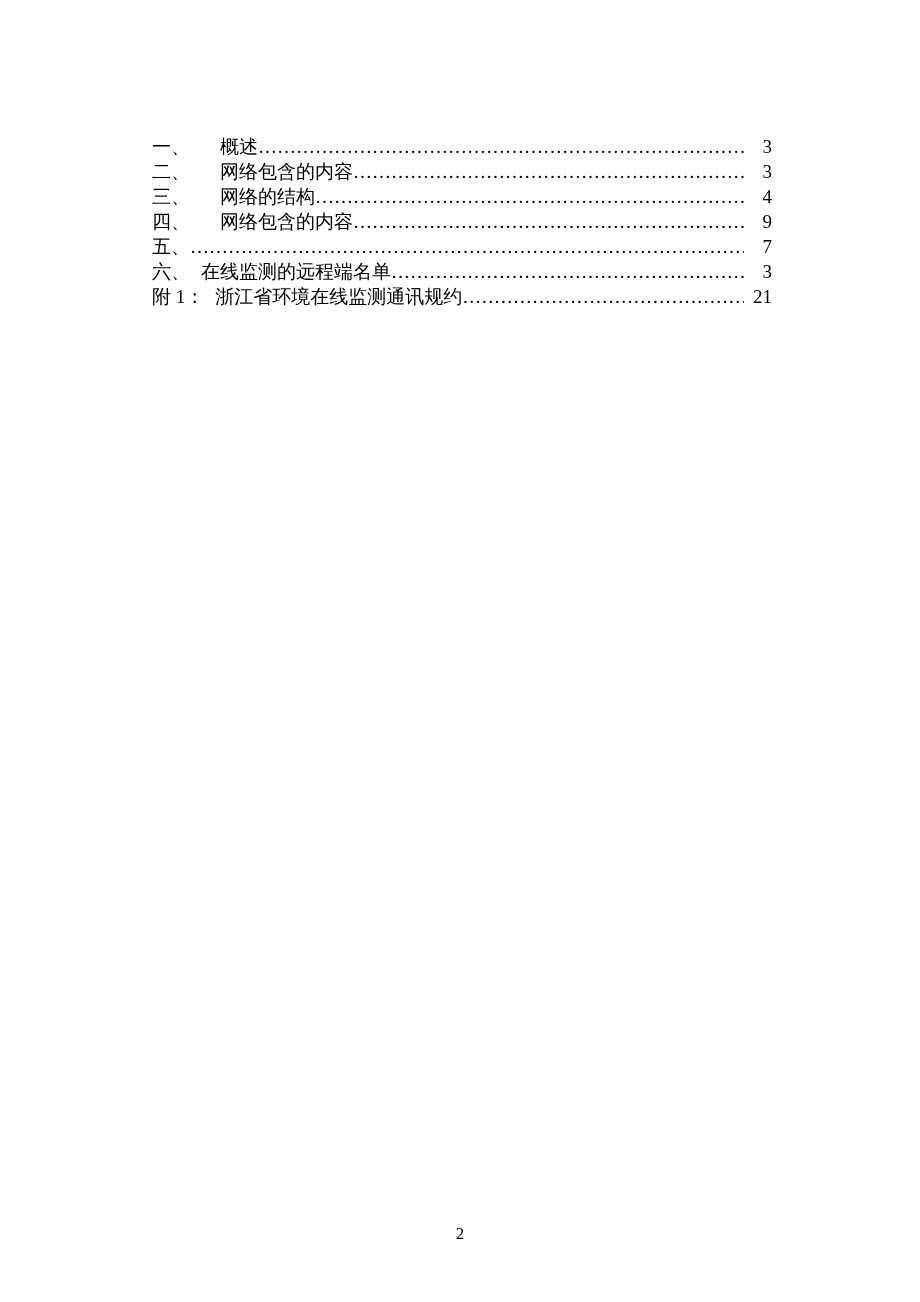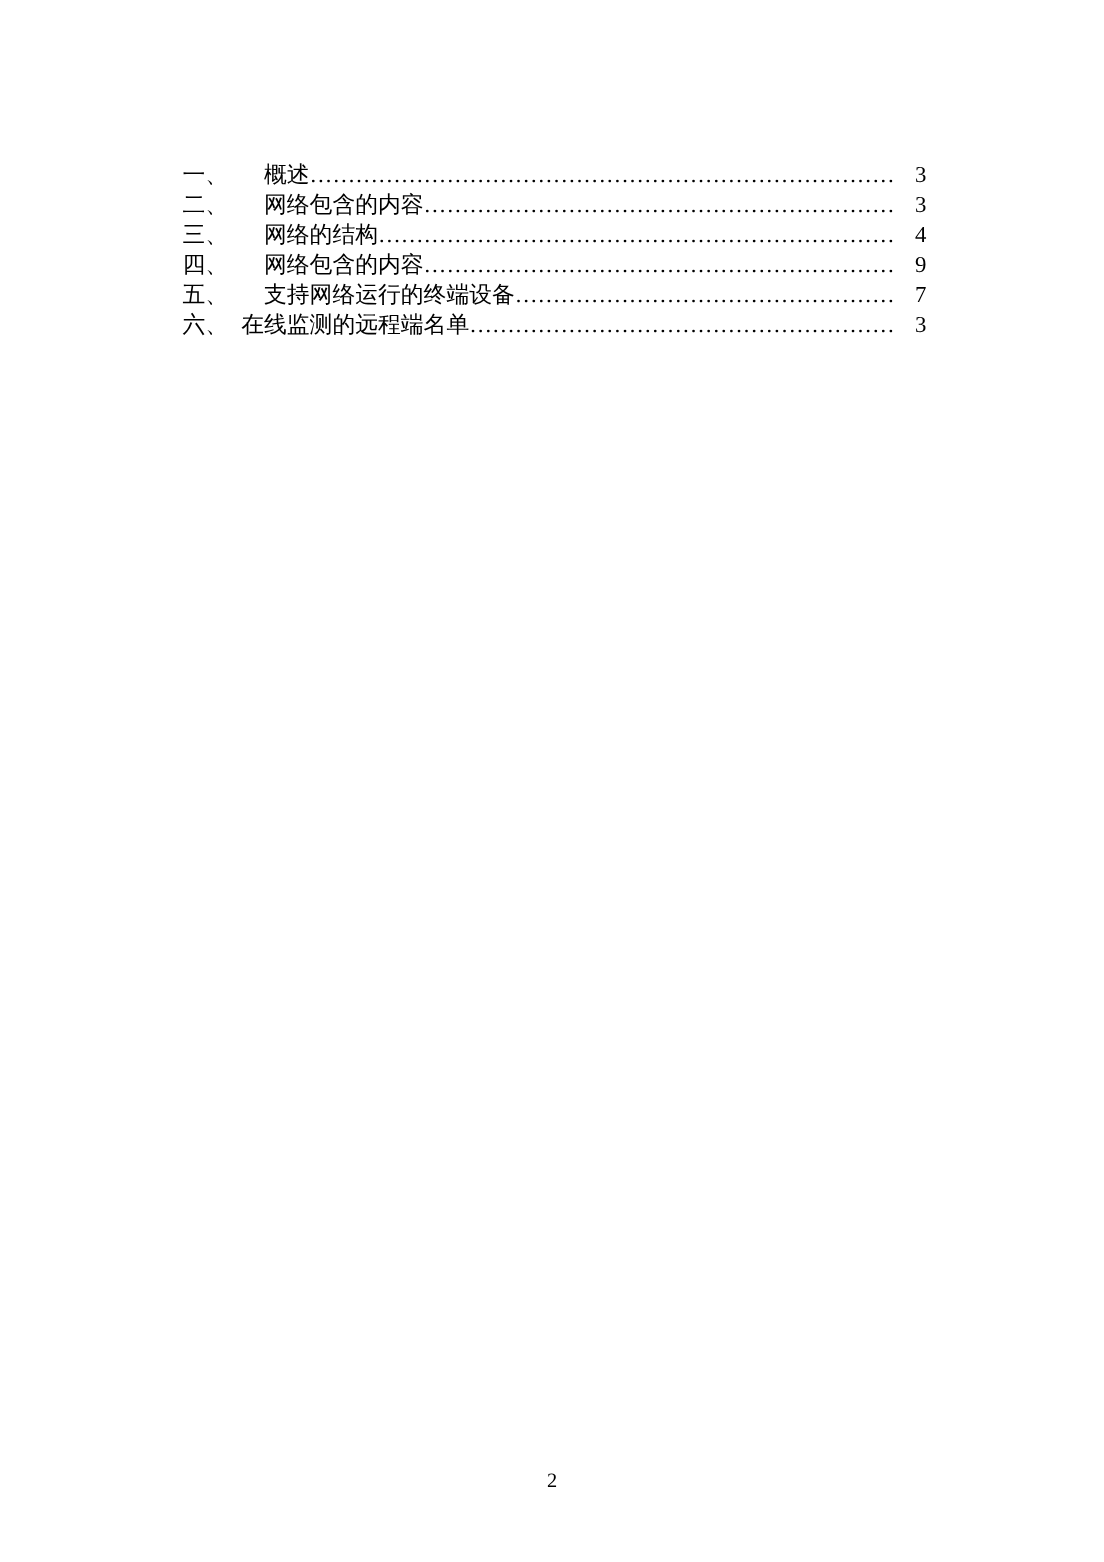--- a/index.html
+++ b/index.html
@@ -87,25 +87,30 @@
     <span class="toc-page">4</span>
   </div>
   <div class="toc-line">
     <span class="toc-num">四、</span>
     <span class="toc-title indent">网络包含的内容</span>
     <span class="toc-dots"></span>
     <span class="toc-page">9</span>
   </div>
   <div class="toc-line">
     <span class="toc-num">五、</span>
-    <span class="toc-title indent">支持网络运行的终端设备</span>
     <span class="toc-dots"></span>
     <span class="toc-page">7</span>
   </div>
   <div class="toc-line">
     <span class="toc-num">六、</span>
     <span class="toc-title">在线监测的远程端名单</span>
     <span class="toc-dots"></span>
     <span class="toc-page">3</span>
   </div>
+  <div class="toc-line">
+    <span class="toc-num">附 1：</span>
+    <span class="toc-title">浙江省环境在线监测通讯规约</span>
+    <span class="toc-dots"></span>
+    <span class="toc-page">21</span>
+  </div>
 </div>
 
 <div class="page-number">2</div>
 
 </body></html>

